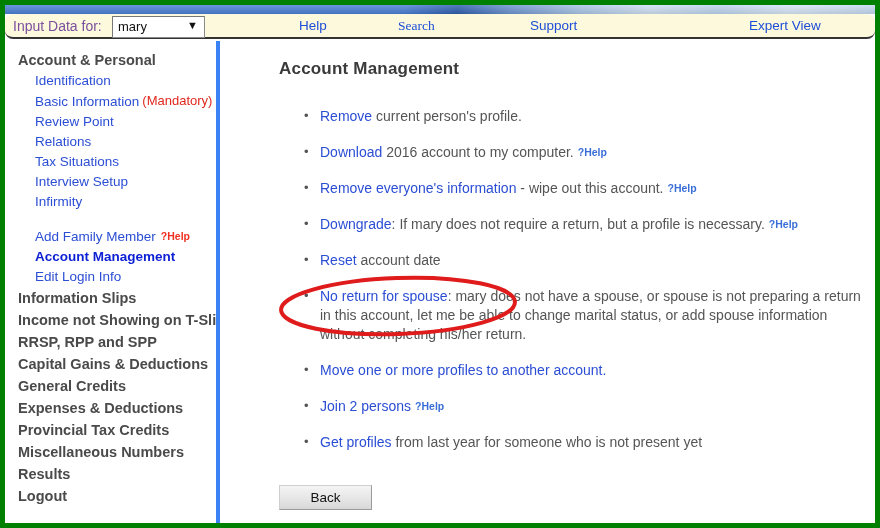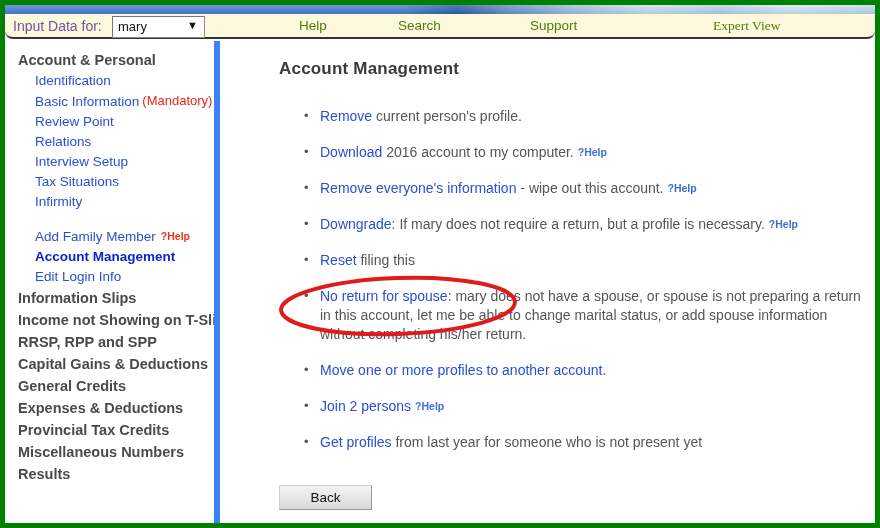--- a/index.html
+++ b/index.html
@@ -85,38 +85,38 @@
     right: 6px; top: 3px;
     font-size: 11px;
     color: #111;
     line-height: 1;
   }
 
   .nav-link {
     position: absolute;
     top: 4px;
     font-size: 13.5px;
-    color: #4d7c0f;
+    color: #1d4ed8;
     text-decoration: none;
     white-space: nowrap;
     cursor: pointer;
   }
   .nav-help     { left: 294px; }
-  .nav-search   { left: 393px; }
+  .nav-search   { left: 393px; font-family: Liberation Serif, serif; }
   .nav-support  { left: 525px; }
-  .nav-expert   { left: 708px; font-family: Liberation Serif, serif; }
+  .nav-expert   { left: 744px; }
 
   
   .sidebar {
     position: absolute;
     left: 0; top: 36px;
     width: 215px;
     height: 482px;
     background: #ffffff;
-    border-right: 6px solid #3b82f6;
+    border-right: 4px solid #3b82f6;
     padding-top: 6px;
     overflow: hidden;
   }
 
   .side-head {
     font-size: 14.5px;
     font-weight: bold;
     color: #4a4a4a;
     padding: 2px 0 2px 13px;
     line-height: 18px;
@@ -269,24 +269,24 @@
     <div class="side-sub">
       <span>Basic Information</span><span class="mandatory-tag">(Mandatory)</span>
     </div>
     <div class="side-sub">
       <span>Review Point</span>
     </div>
     <div class="side-sub">
       <span>Relations</span>
     </div>
     <div class="side-sub">
+      <span>Tax Situations</span>
+    </div>
+    <div class="side-sub">
       <span>Interview Setup</span>
-    </div>
-    <div class="side-sub">
-      <span>Tax Situations</span>
     </div>
     <div class="side-sub">
       <span>Infirmity</span>
     </div>
 
     <div class="side-gap"></div>
 
     <div class="side-sub">
       <span>Add Family Member</span><span class="help-tag-red">?Help</span>
     </div>
@@ -299,20 +299,21 @@
 
     <div class="side-head">Information Slips</div>
     <div class="side-head">Income not Showing on T-Slips</div>
     <div class="side-head">RRSP, RPP and SPP</div>
     <div class="side-head">Capital Gains &amp; Deductions</div>
     <div class="side-head">General Credits</div>
     <div class="side-head">Expenses &amp; Deductions</div>
     <div class="side-head">Provincial Tax Credits</div>
     <div class="side-head">Miscellaneous Numbers</div>
     <div class="side-head">Results</div>
+    <div class="side-head">Logout</div>
   </div>
 
   <div class="content">
 
     <div class="page-title">Account Management</div>
 
     <ul class="bullets">
 
       <li>
         <span class="blink">Remove</span><span> current person's profile.</span>
@@ -324,21 +325,21 @@
 
       <li>
         <span class="blink">Remove everyone's information</span><span> - wipe out this account.</span><span class="help-tag-blue">?Help</span>
       </li>
 
       <li>
         <span class="blink">Downgrade</span><span>: If mary does not require a return, but a profile is necessary.</span><span class="help-tag-blue">?Help</span>
       </li>
 
       <li class="tight">
-        <span class="blink">Reset</span><span> filing this</span>
+        <span class="blink">Reset</span><span> account date</span>
       </li>
 
       <li class="spouse-item">
         <span class="blink">No return for spouse</span><span>: mary does not have a spouse, or spouse is not preparing a return in this account, let me be able to change marital status, or add spouse information without completing his/her return.</span>
       </li>
 
       <li>
         <span class="blink">Move one or more profiles to another account.</span>
       </li>
 

